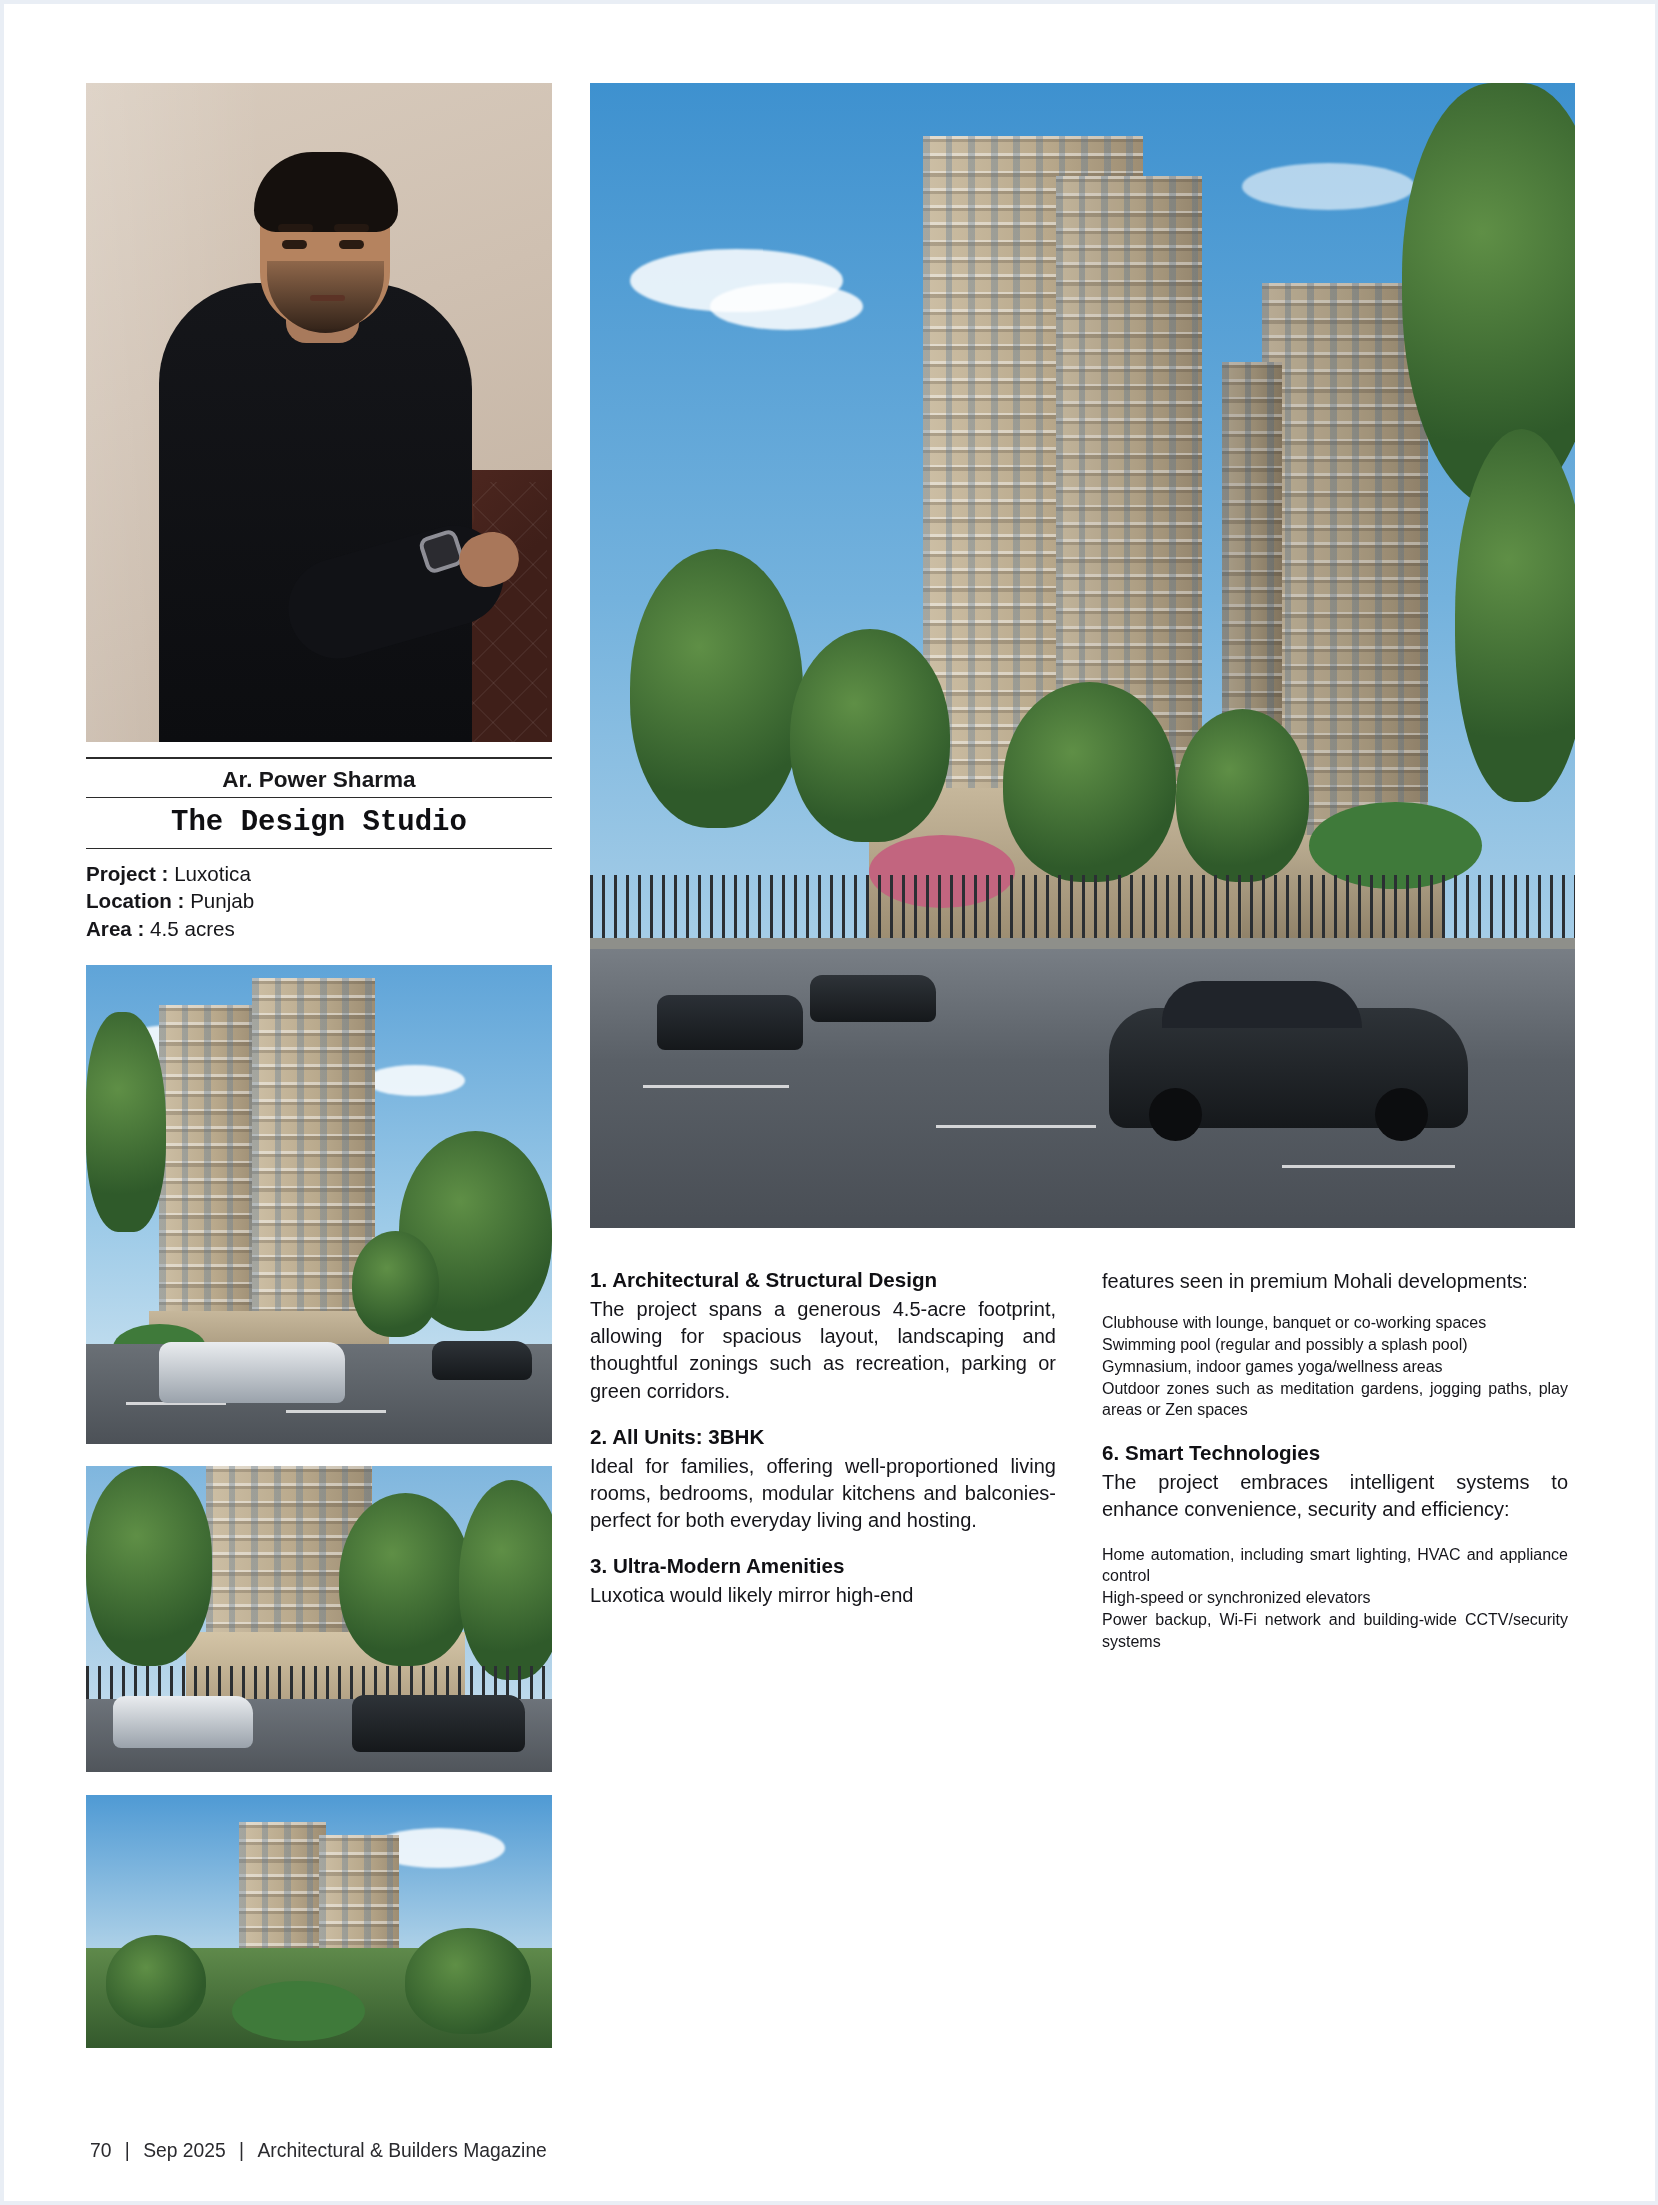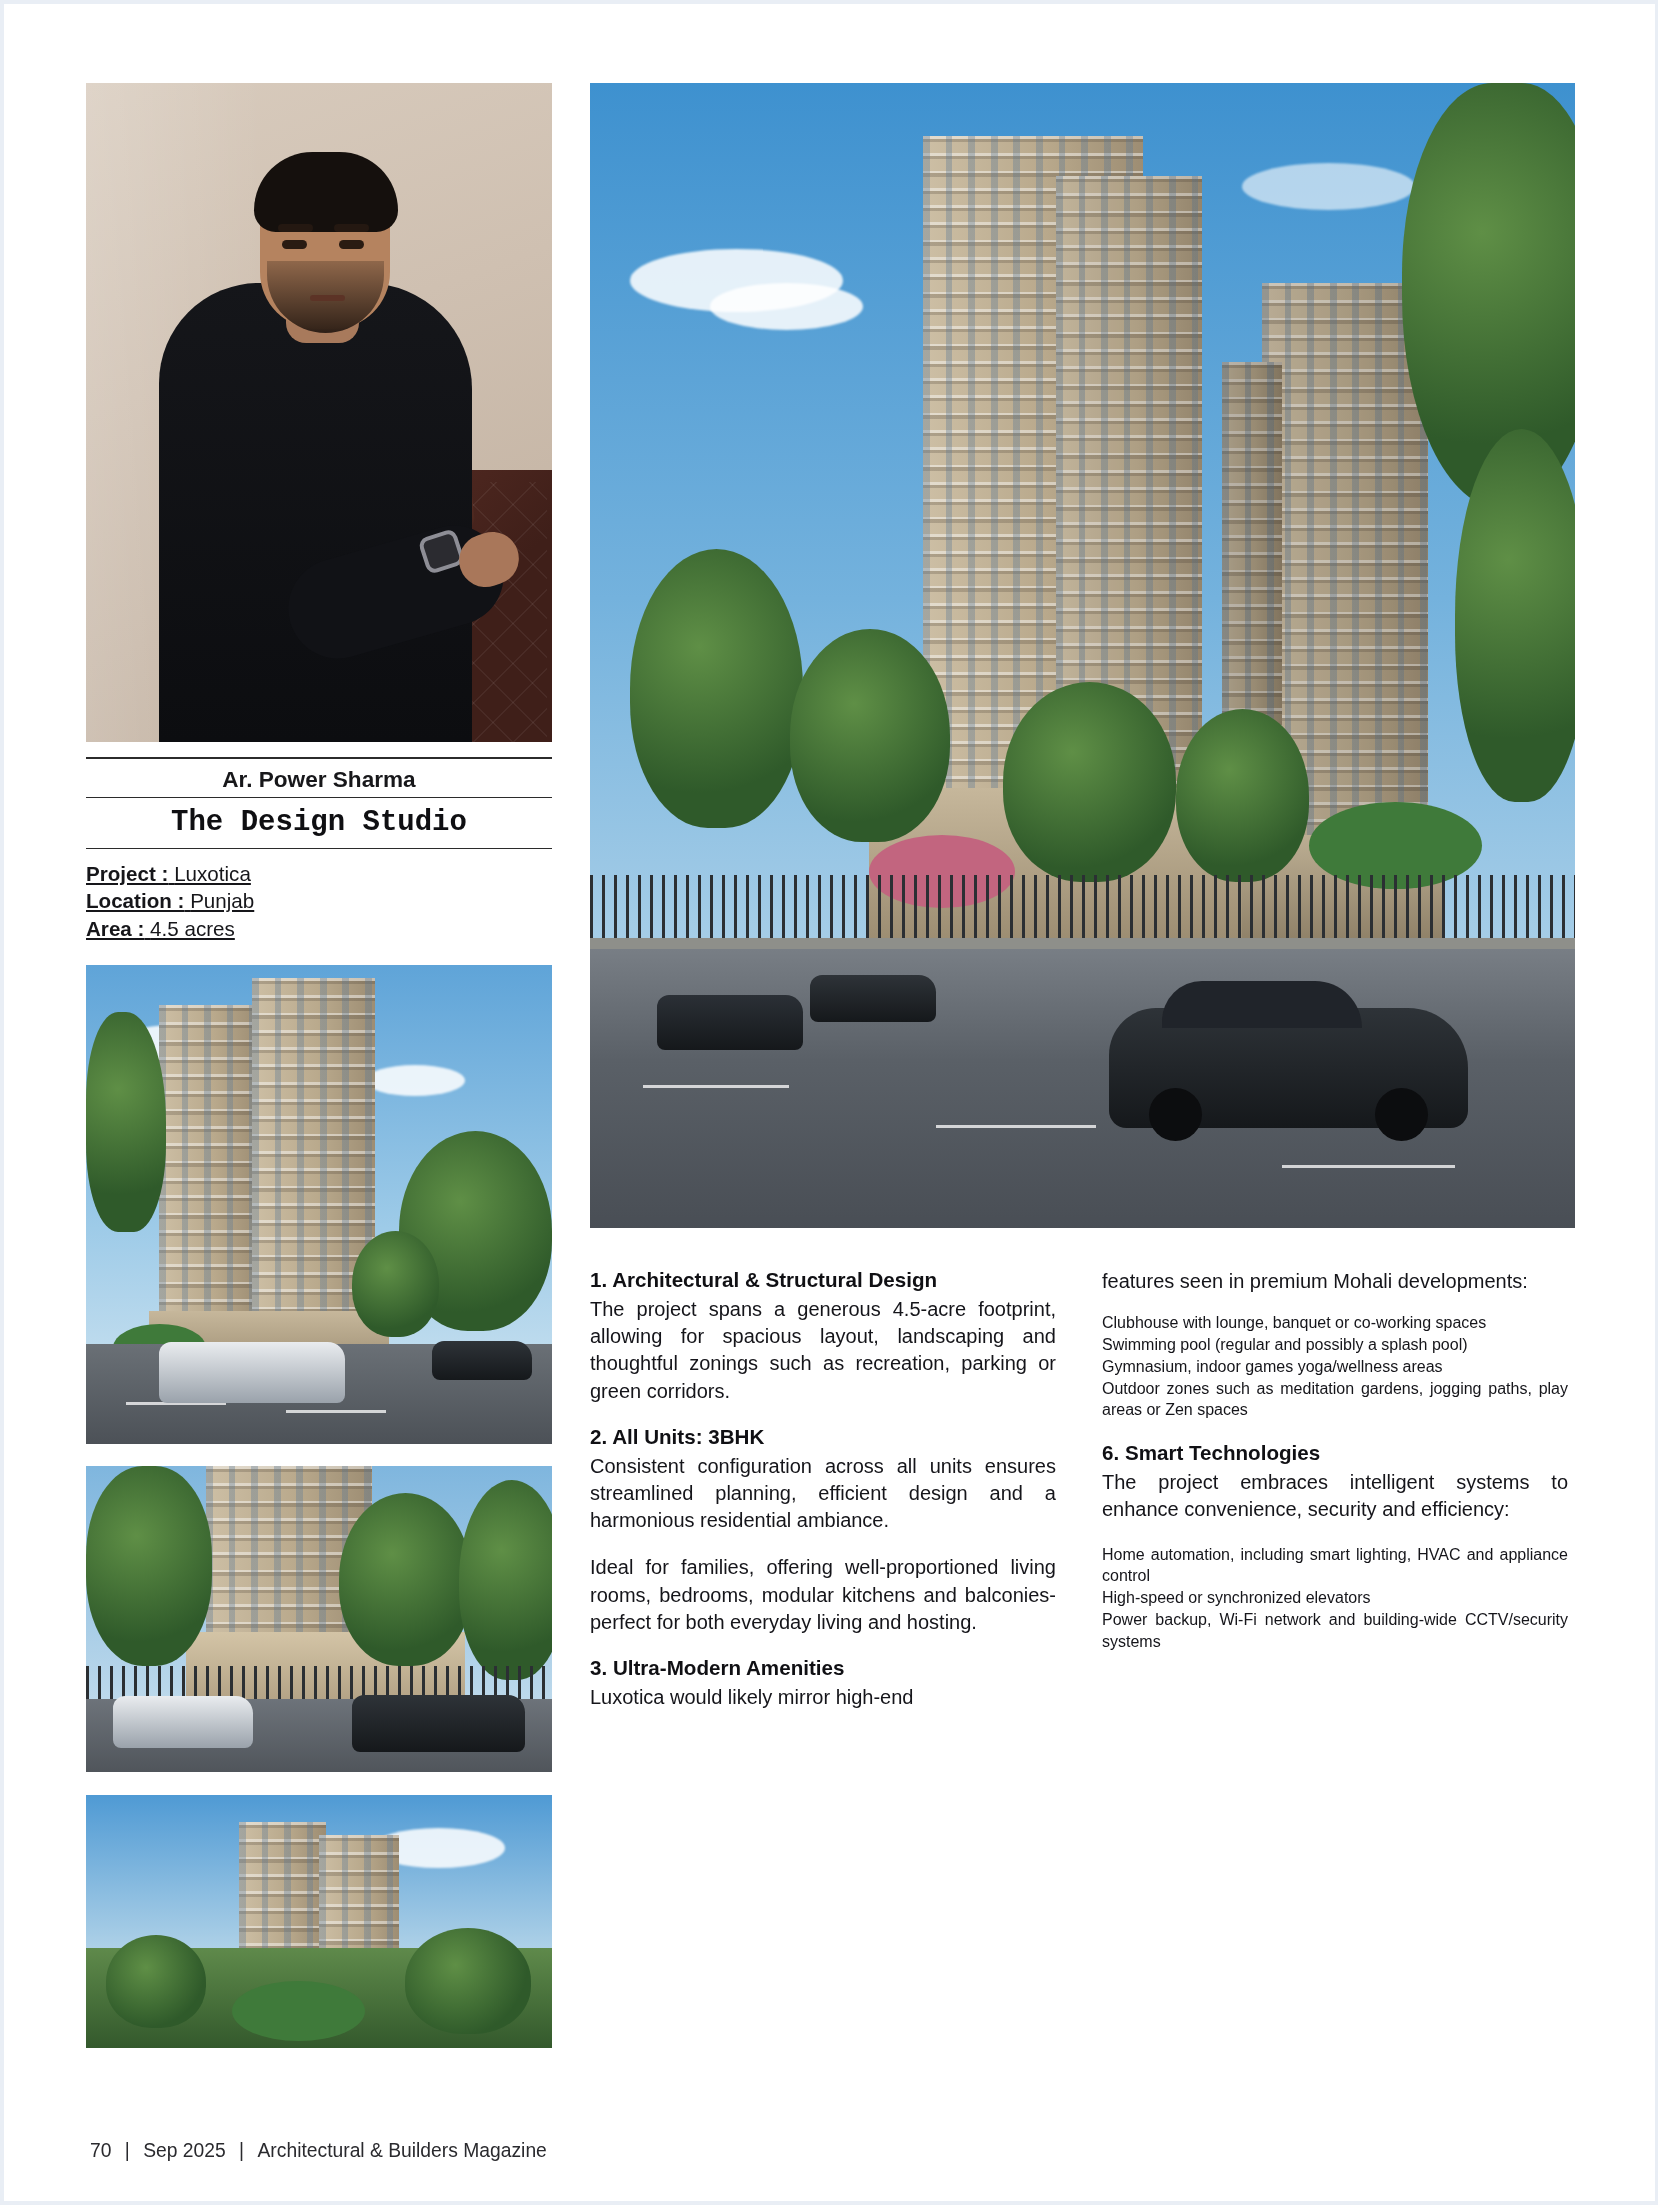--- a/index.html
+++ b/index.html
@@ -105,21 +105,21 @@
     font-size: 22.6px; font-weight: bold; color: #17171a;
     padding: 8px 0 4px;
   }
   .credit-rule2 { height: 1.3px; background: #2b2b2b; }
   .studio-name {
     text-align: center; font-size: 29px; font-weight: bold; color: #0f0f12;
     padding: 8px 0 9.3px;
     font-family: Liberation Mono, monospace;
   }
   .credit-rule3 { height: 1.3px; background: #2b2b2b; }
-  .meta { padding-top: 10.6px; font-size: 20.6px; line-height: 1.33; color: #16161a; text-decoration: underline; }
+  .meta { padding-top: 10.6px; font-size: 20.6px; line-height: 1.33; color: #16161a; }
   .meta b { font-weight: bold; }
 
   .thumb { width: 466px; position: relative; overflow: hidden; margin-top: 22.6px; background:#8fb7d6;}
   .thumb1 { height: 479px; }
   .thumb2 { height: 306px; }
   .thumb3 { height: 253px; }
 
   
   .sky { position:absolute; inset:0; background:linear-gradient(180deg,#5fa4d8 0%, #9ecbe8 55%, #d7e8f2 100%); }
   .cloud{ position:absolute; background:rgba(255,255,255,.85); border-radius:50%; filter: blur(1.3px);}
@@ -293,21 +293,20 @@
     <div style="position:absolute;left:572px;bottom:200px;width:200px;height:47px;background:#20242a;border-radius:40px 47px 0 0;"></div>
     <div style="position:absolute;left:559px;bottom:87px;width:53px;height:53px;background:#0c0d0f;border-radius:50%;"></div>
     <div style="position:absolute;left:785px;bottom:87px;width:53px;height:53px;background:#0c0d0f;border-radius:50%;"></div>
   </div>
 
   <div class="col col-a">
     <h3 class="h3">1. Architectural &amp; Structural Design</h3>
     <p class="para">The project spans a generous 4.5-acre footprint, allowing for spacious layout, landscaping and thoughtful zonings such as recreation, parking or green corridors.</p>
 
     <h3 class="h3">2. All Units: 3BHK</h3>
-    <p class="para">Consistent configuration across all units ensures streamlined planning, efficient design and a harmonious residential ambiance.</p>
     <p class="para">Ideal for families, offering well-proportioned living rooms, bedrooms, modular kitchens and balconies-perfect for both everyday living and hosting.</p>
 
     <h3 class="h3">3. Ultra-Modern Amenities</h3>
     <p class="para tight">Luxotica would likely mirror high-end</p>
   </div>
 
   <div class="col col-b">
     <p class="para last">features seen in premium Mohali developments:</p>
 
     <p class="list-line">Clubhouse with lounge, banquet or co-working spaces</p>

